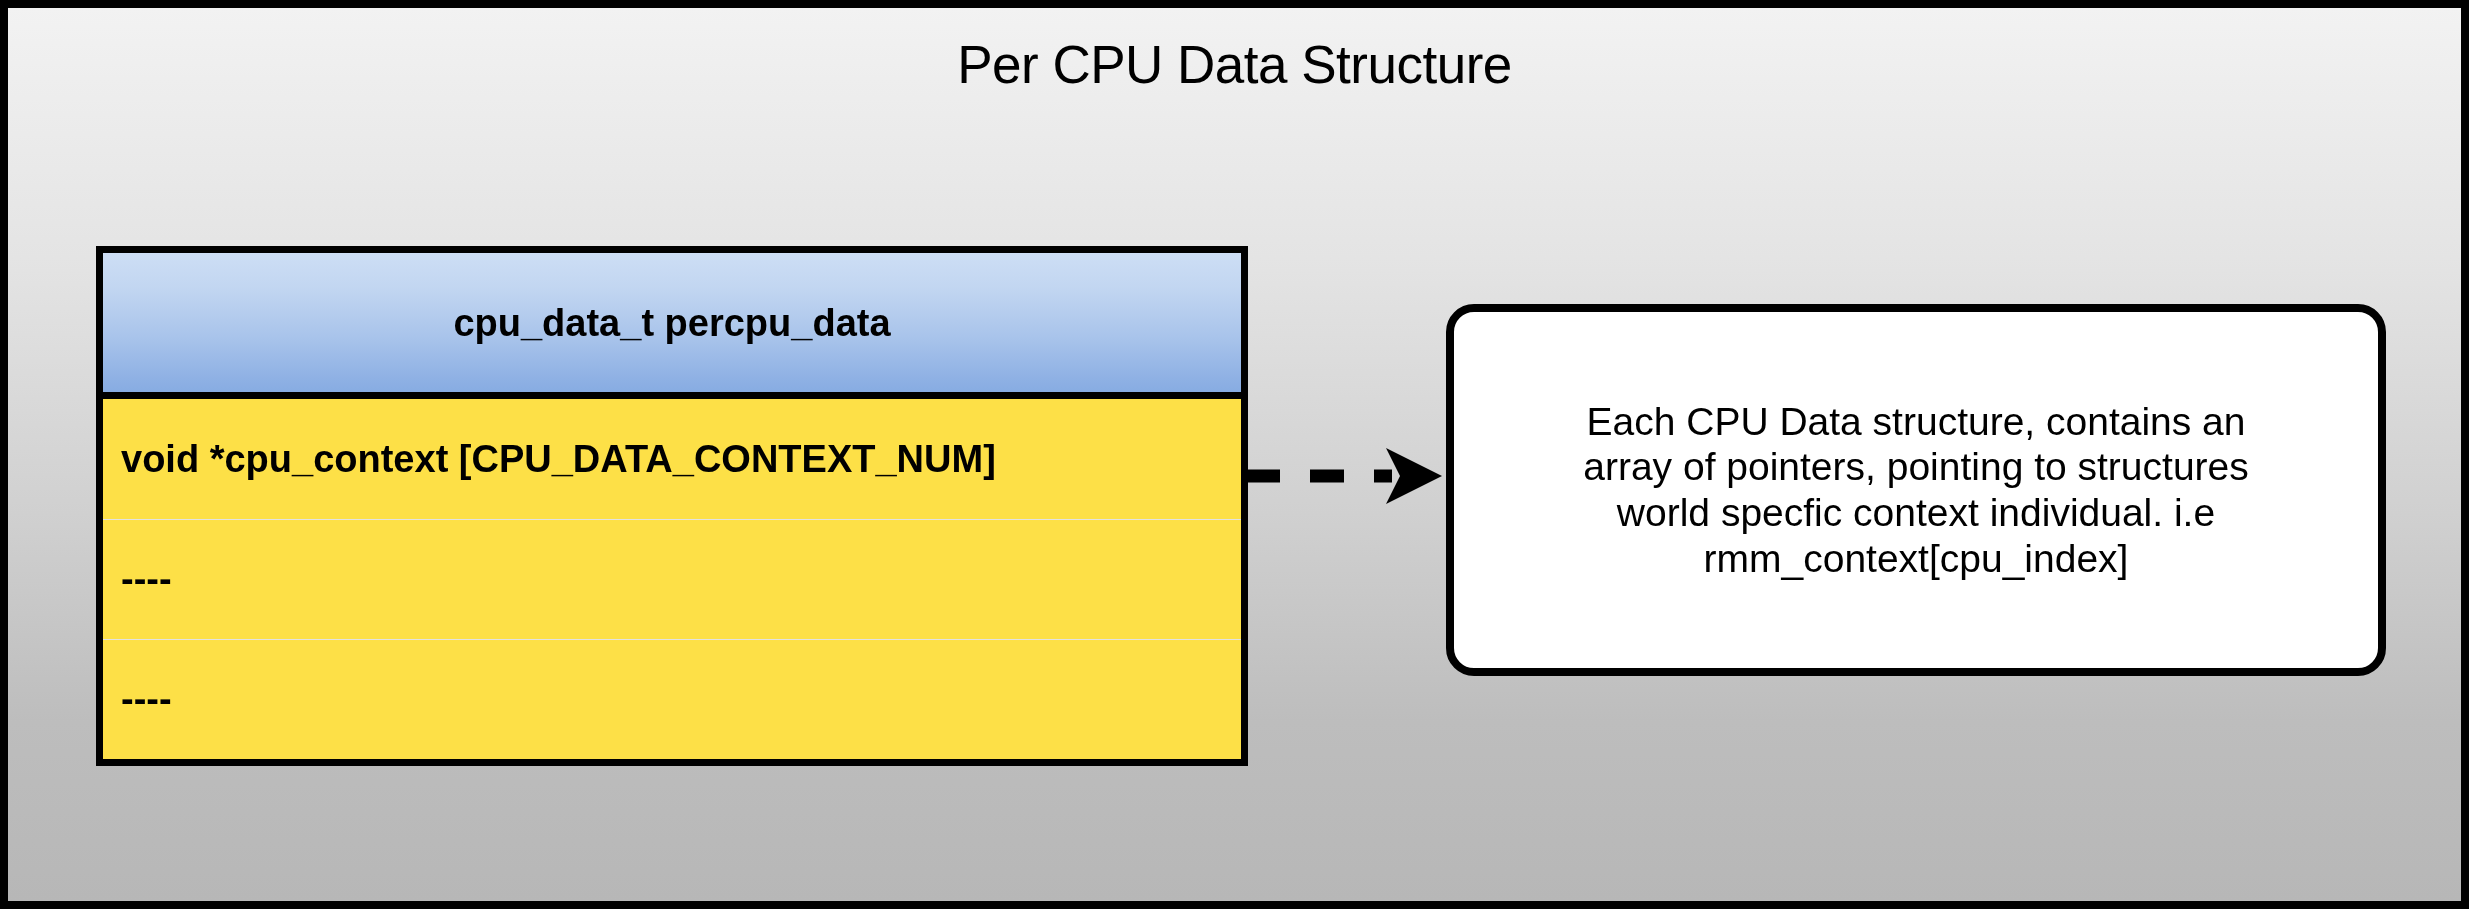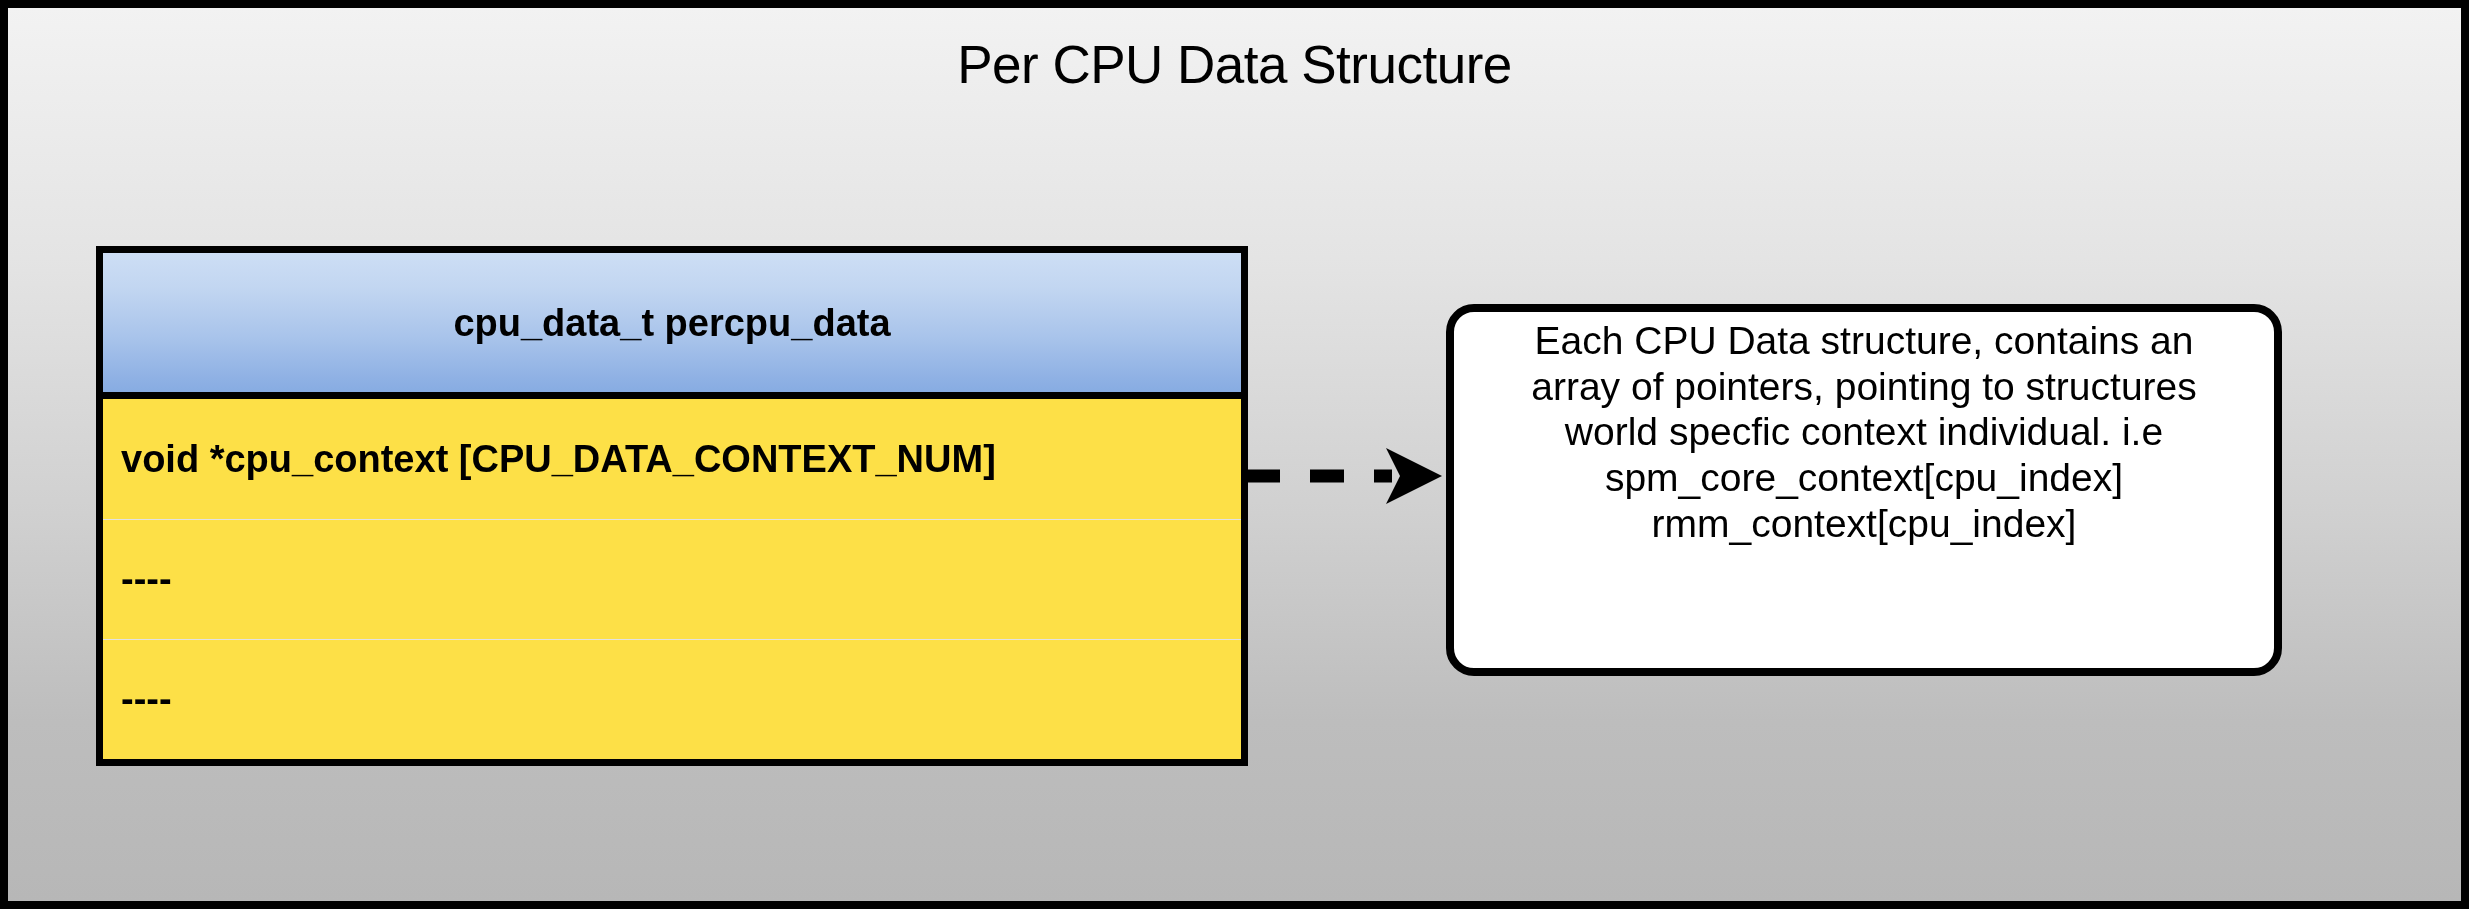--- a/index.html
+++ b/index.html
@@ -92,30 +92,30 @@
     top: 436px;
     width: 200px;
     height: 64px;
   }
 
   
   #callout {
     position: absolute;
     left: 1438px;
     top: 296px;
-    width: 836px;
+    width: 940px;
     height: 372px;
     box-sizing: border-box;
     border: 8px solid #000000;
     border-radius: 28px;
     background: #ffffff;
     display: flex;
     flex-direction: column;
     align-items: center;
-    justify-content: flex-start;
+    justify-content: center;
     padding: 6px 18px;
   }
   #callout .cline {
     font-size: 39px;
     font-weight: normal;
     color: #000000;
     line-height: 1.17;
     text-align: center;
     white-space: nowrap;
   }
@@ -143,17 +143,16 @@
     <svg width="200" height="64" viewBox="0 0 200 64" xmlns="http://www.w3.org/2000/svg">
       <line x1="0" y1="32" x2="146" y2="32" stroke="#000000" stroke-width="13" stroke-dasharray="34 30"></line>
       <path d="M 140 4 L 196 32 L 140 60 L 154 32 Z" fill="#000000"></path>
     </svg>
   </div>
 
   <div id="callout">
     <div class="cline">Each CPU Data structure, contains an</div>
     <div class="cline">array of pointers, pointing to structures</div>
     <div class="cline">world specfic context individual. i.e</div>
-    <div class="cline">spm_core_context[cpu_index]</div>
     <div class="cline">rmm_context[cpu_index]</div>
   </div>
 
 </div>
 
 </body></html>

